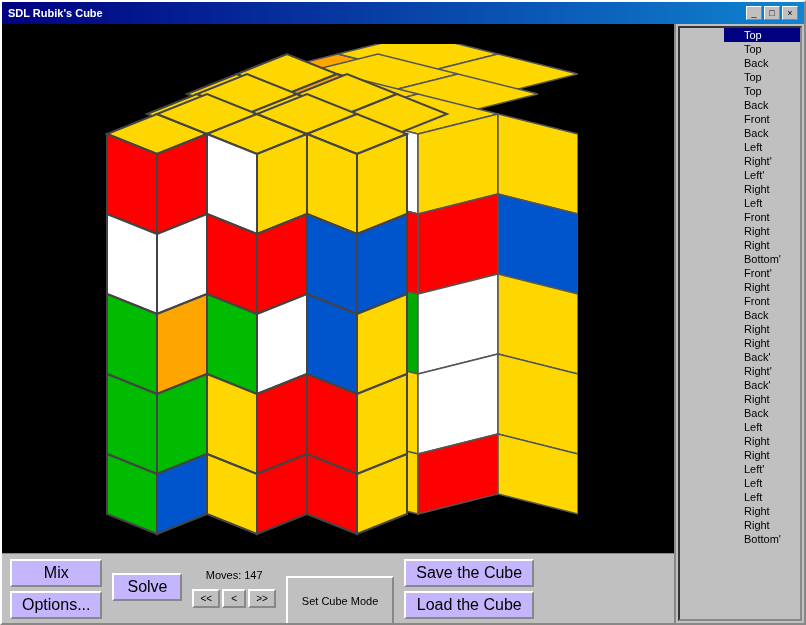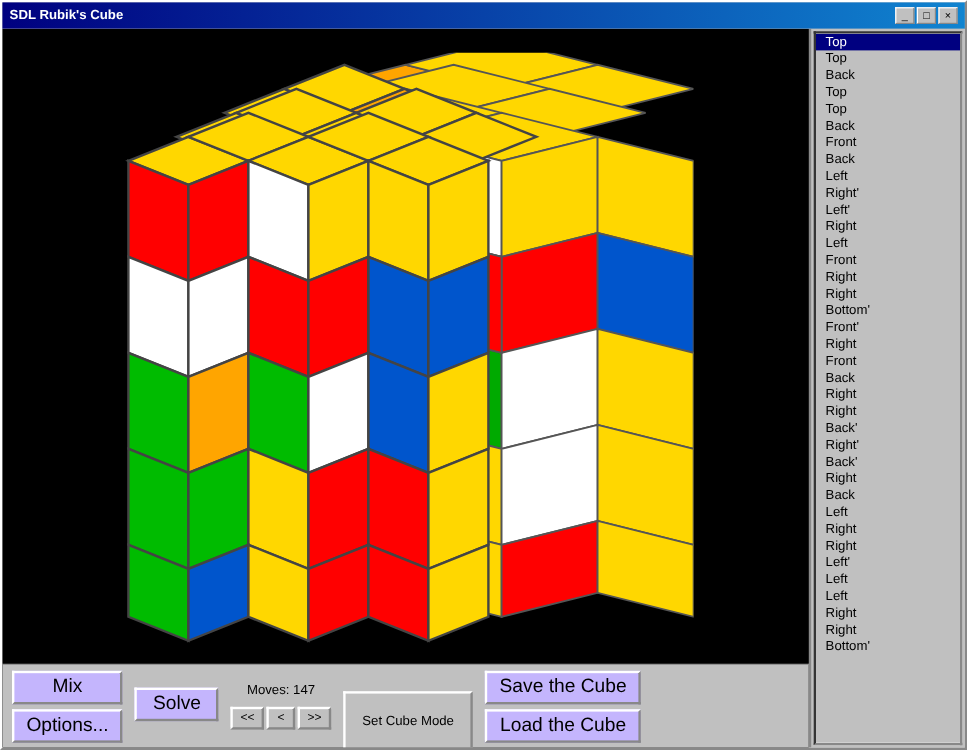--- a/index.html
+++ b/index.html
@@ -187,25 +187,26 @@
     }
 
     .move-list {
       width: 100%;
       height: 100%;
       overflow-y: scroll;
       background: #c0c0c0;
     }
 
     .move-item {
-      padding: 1px 8px;
+      padding: 1px 20px;
       font-size: 11px;
       color: #000;
       cursor: pointer;
       white-space: nowrap;
+      margin-left: 44px;
     }
 
     .move-item.selected {
       background: #000080;
       color: #fff;
     }
 
     
     .move-list::-webkit-scrollbar {
       width: 16px;

